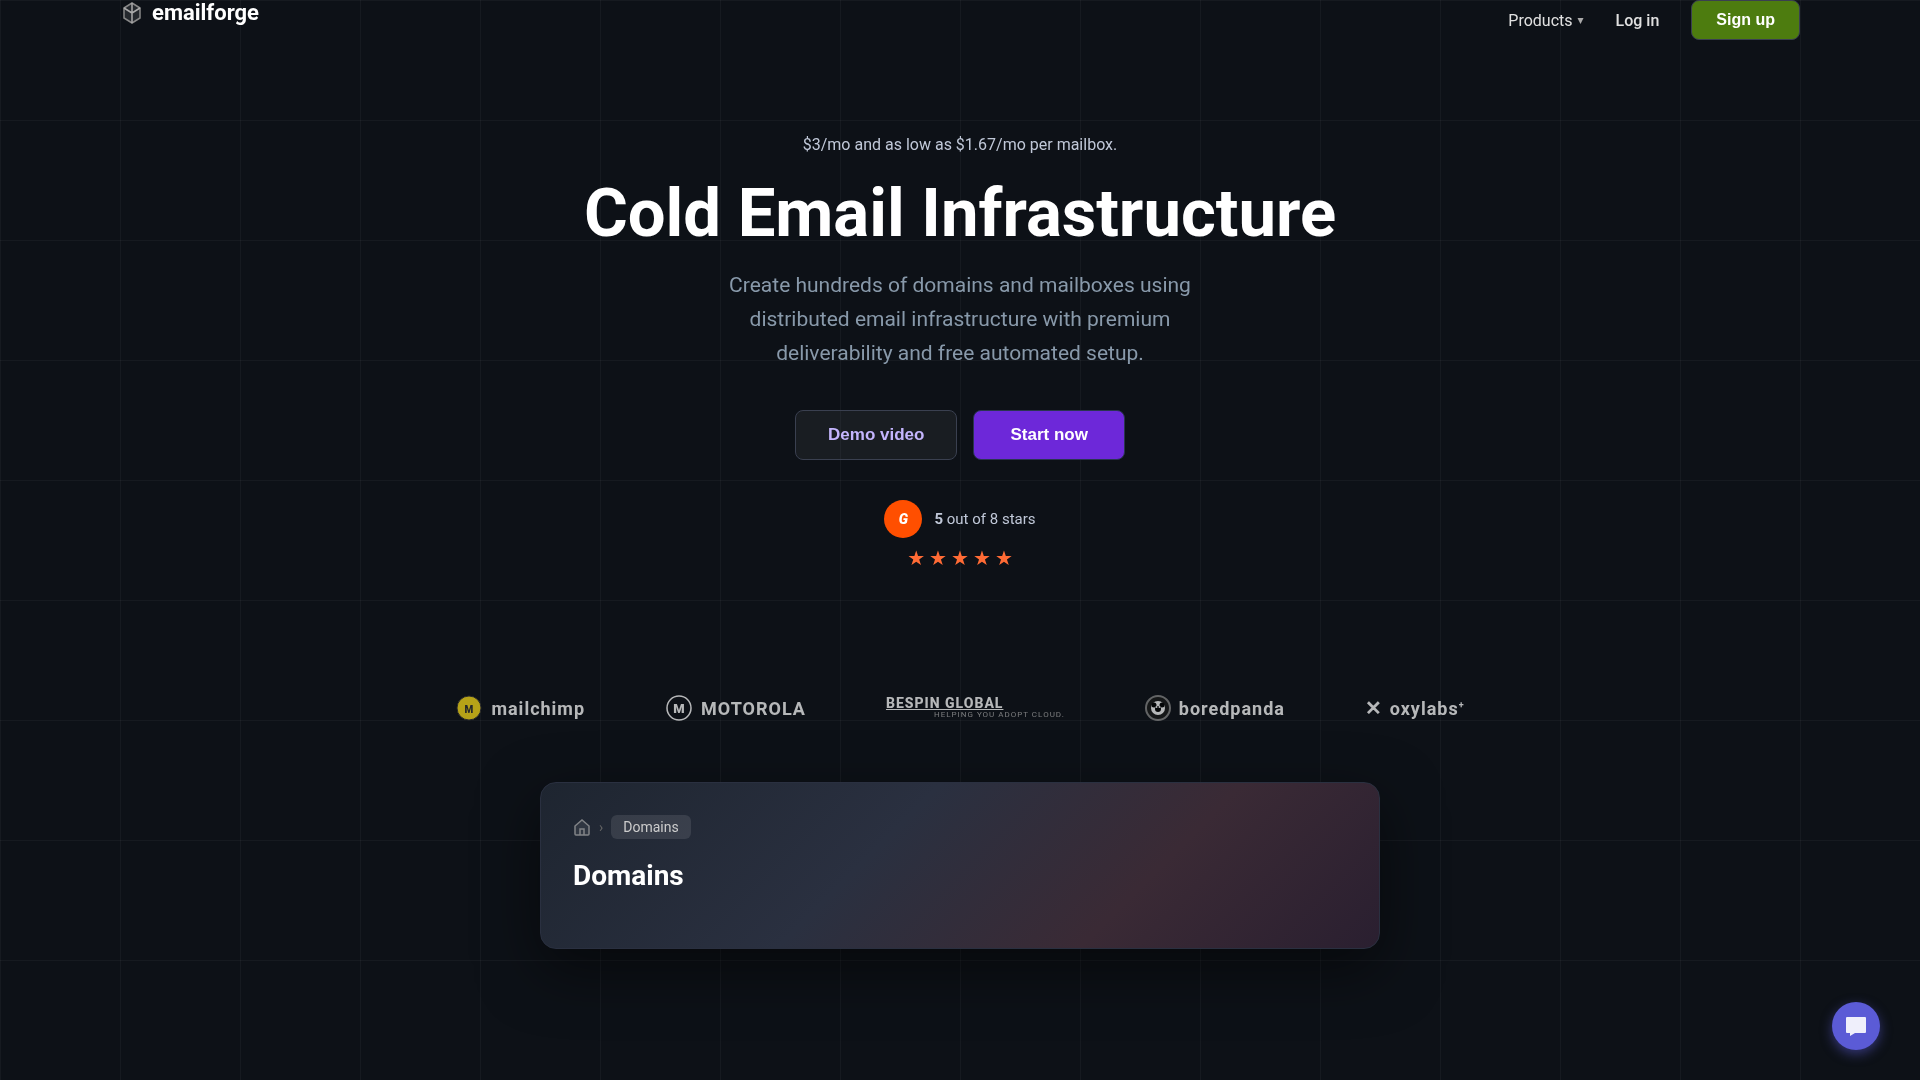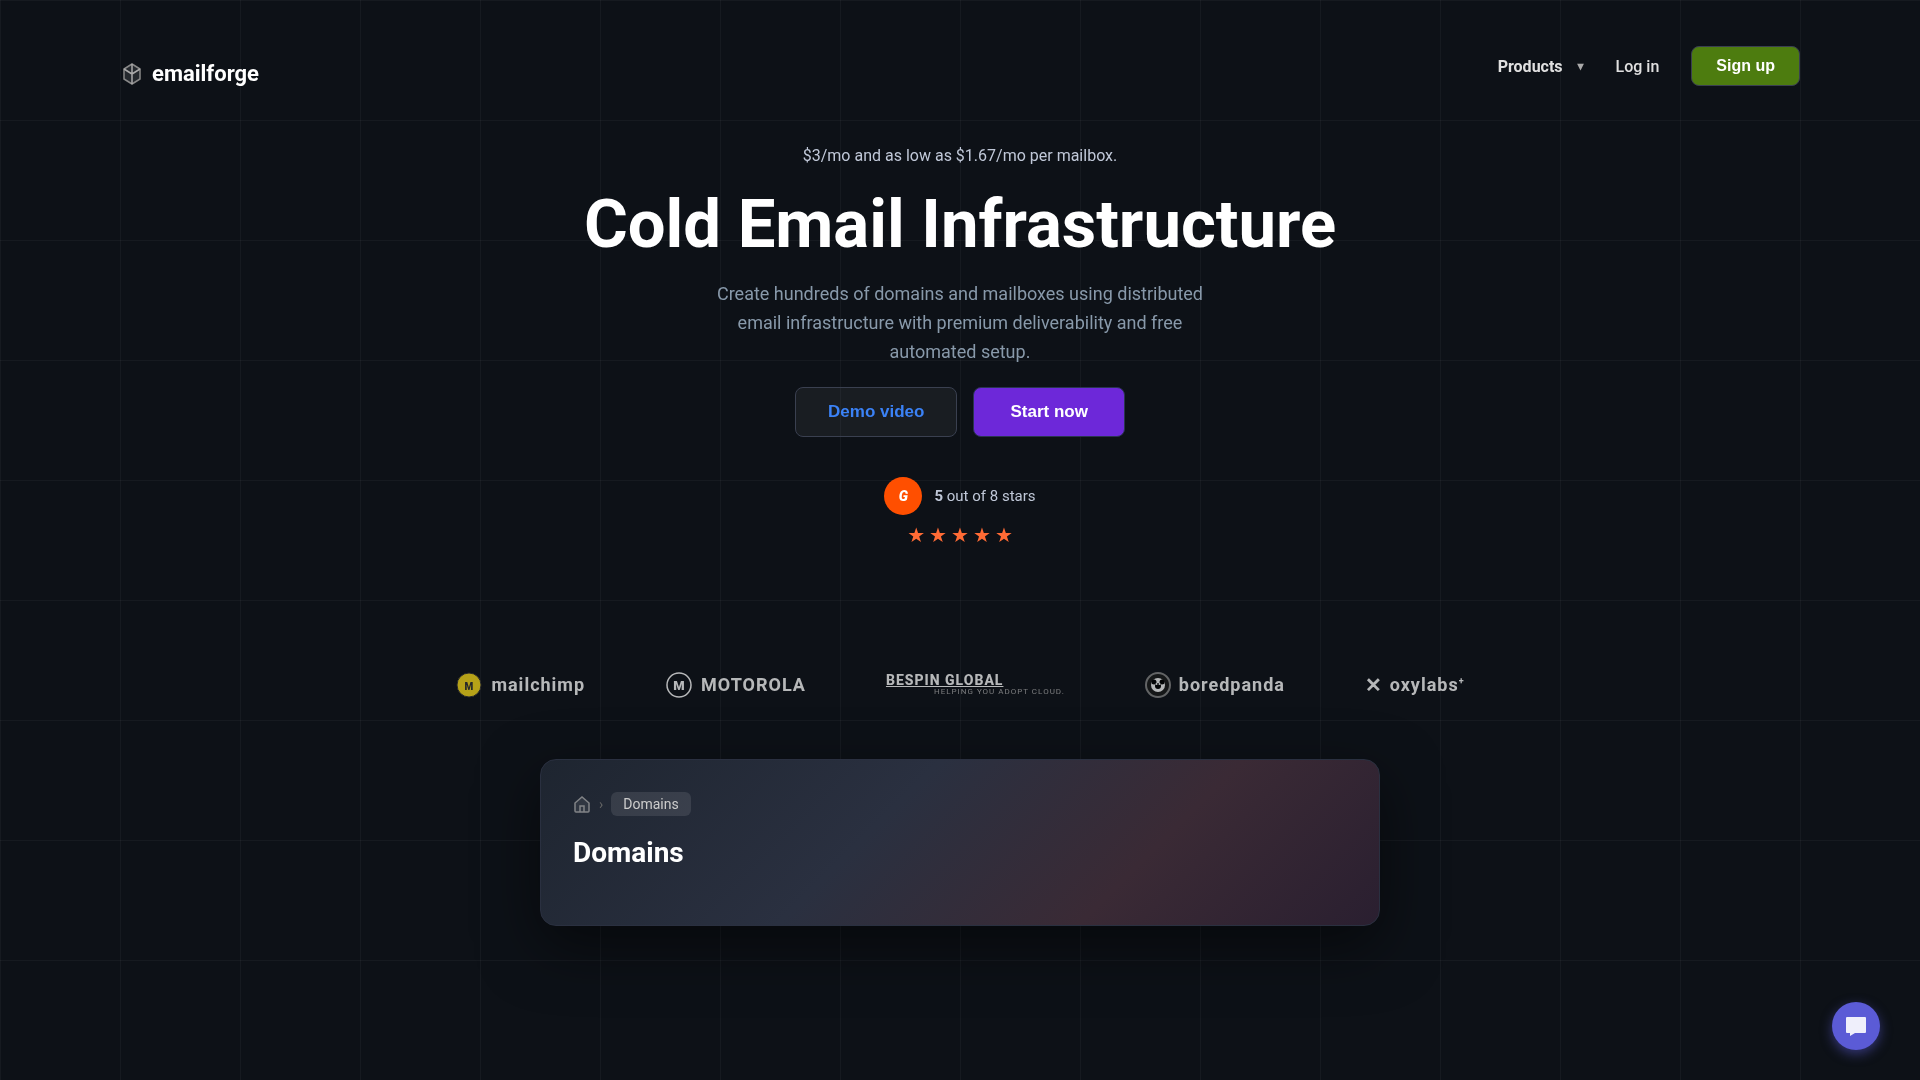--- a/index.html
+++ b/index.html
@@ -21,27 +21,26 @@
         linear-gradient(rgba(255,255,255,0.04) 1px, transparent 1px),
         linear-gradient(90deg, rgba(255,255,255,0.04) 1px, transparent 1px);
       background-size: 120px 120px;
       pointer-events: none;
       z-index: 0;
     }
 
     
     nav {
       display: flex;
-      align-items: flex-end;
+      align-items: flex-start;
       justify-content: space-between;
       padding: 0 120px;
       height: 75px;
       position: relative;
       z-index: 10;
-      margin-top: 11px;
     }
 
     .nav-logo {
       display: flex;
       align-items: center;
       gap: 8px;
       font-size: 22px;
       font-weight: 700;
       color: #fff;
       text-decoration: none;
@@ -55,25 +54,25 @@
 
     .nav-right {
       display: flex;
       align-items: center;
       gap: 32px;
     }
 
     .nav-products {
       display: flex;
       align-items: center;
-      gap: 15px;
+      gap: 5px;
       color: #e0e0e0;
       font-size: 16px;
       cursor: pointer;
-      font-weight: 700;
+      font-weight: 400;
     }
 
     .chevron-icon {
       font-size: 12px;
       color: #aaa;
     }
 
     .nav-login {
       color: #e0e0e0;
       font-size: 16px;
@@ -112,36 +111,36 @@
     .hero-title {
       font-size: 67px;
       font-weight: 700;
       line-height: 1.05;
       color: #ffffff;
       margin-bottom: 21px;
       max-width: 900px;
     }
 
     .hero-subtitle {
-      font-size: 18px;
+      font-size: 21px;
       color: #8899aa;
       line-height: 1.6;
       max-width: 520px;
-      margin-bottom: 20px;
+      margin-bottom: 40px;
     }
 
     .hero-buttons {
       display: flex;
       gap: 16px;
       margin-bottom: 40px;
     }
 
     .btn-demo {
       background: transparent;
-      color: #3b82f6;
+      color: #c4b5fd;
       border: 1px solid #3a4050;
       border-radius: 8px;
       padding: 14px 32px;
       font-size: 17px;
       font-weight: 600;
       cursor: pointer;
       background: rgba(255,255,255,0.05);
       text-align: right;
     }
 

